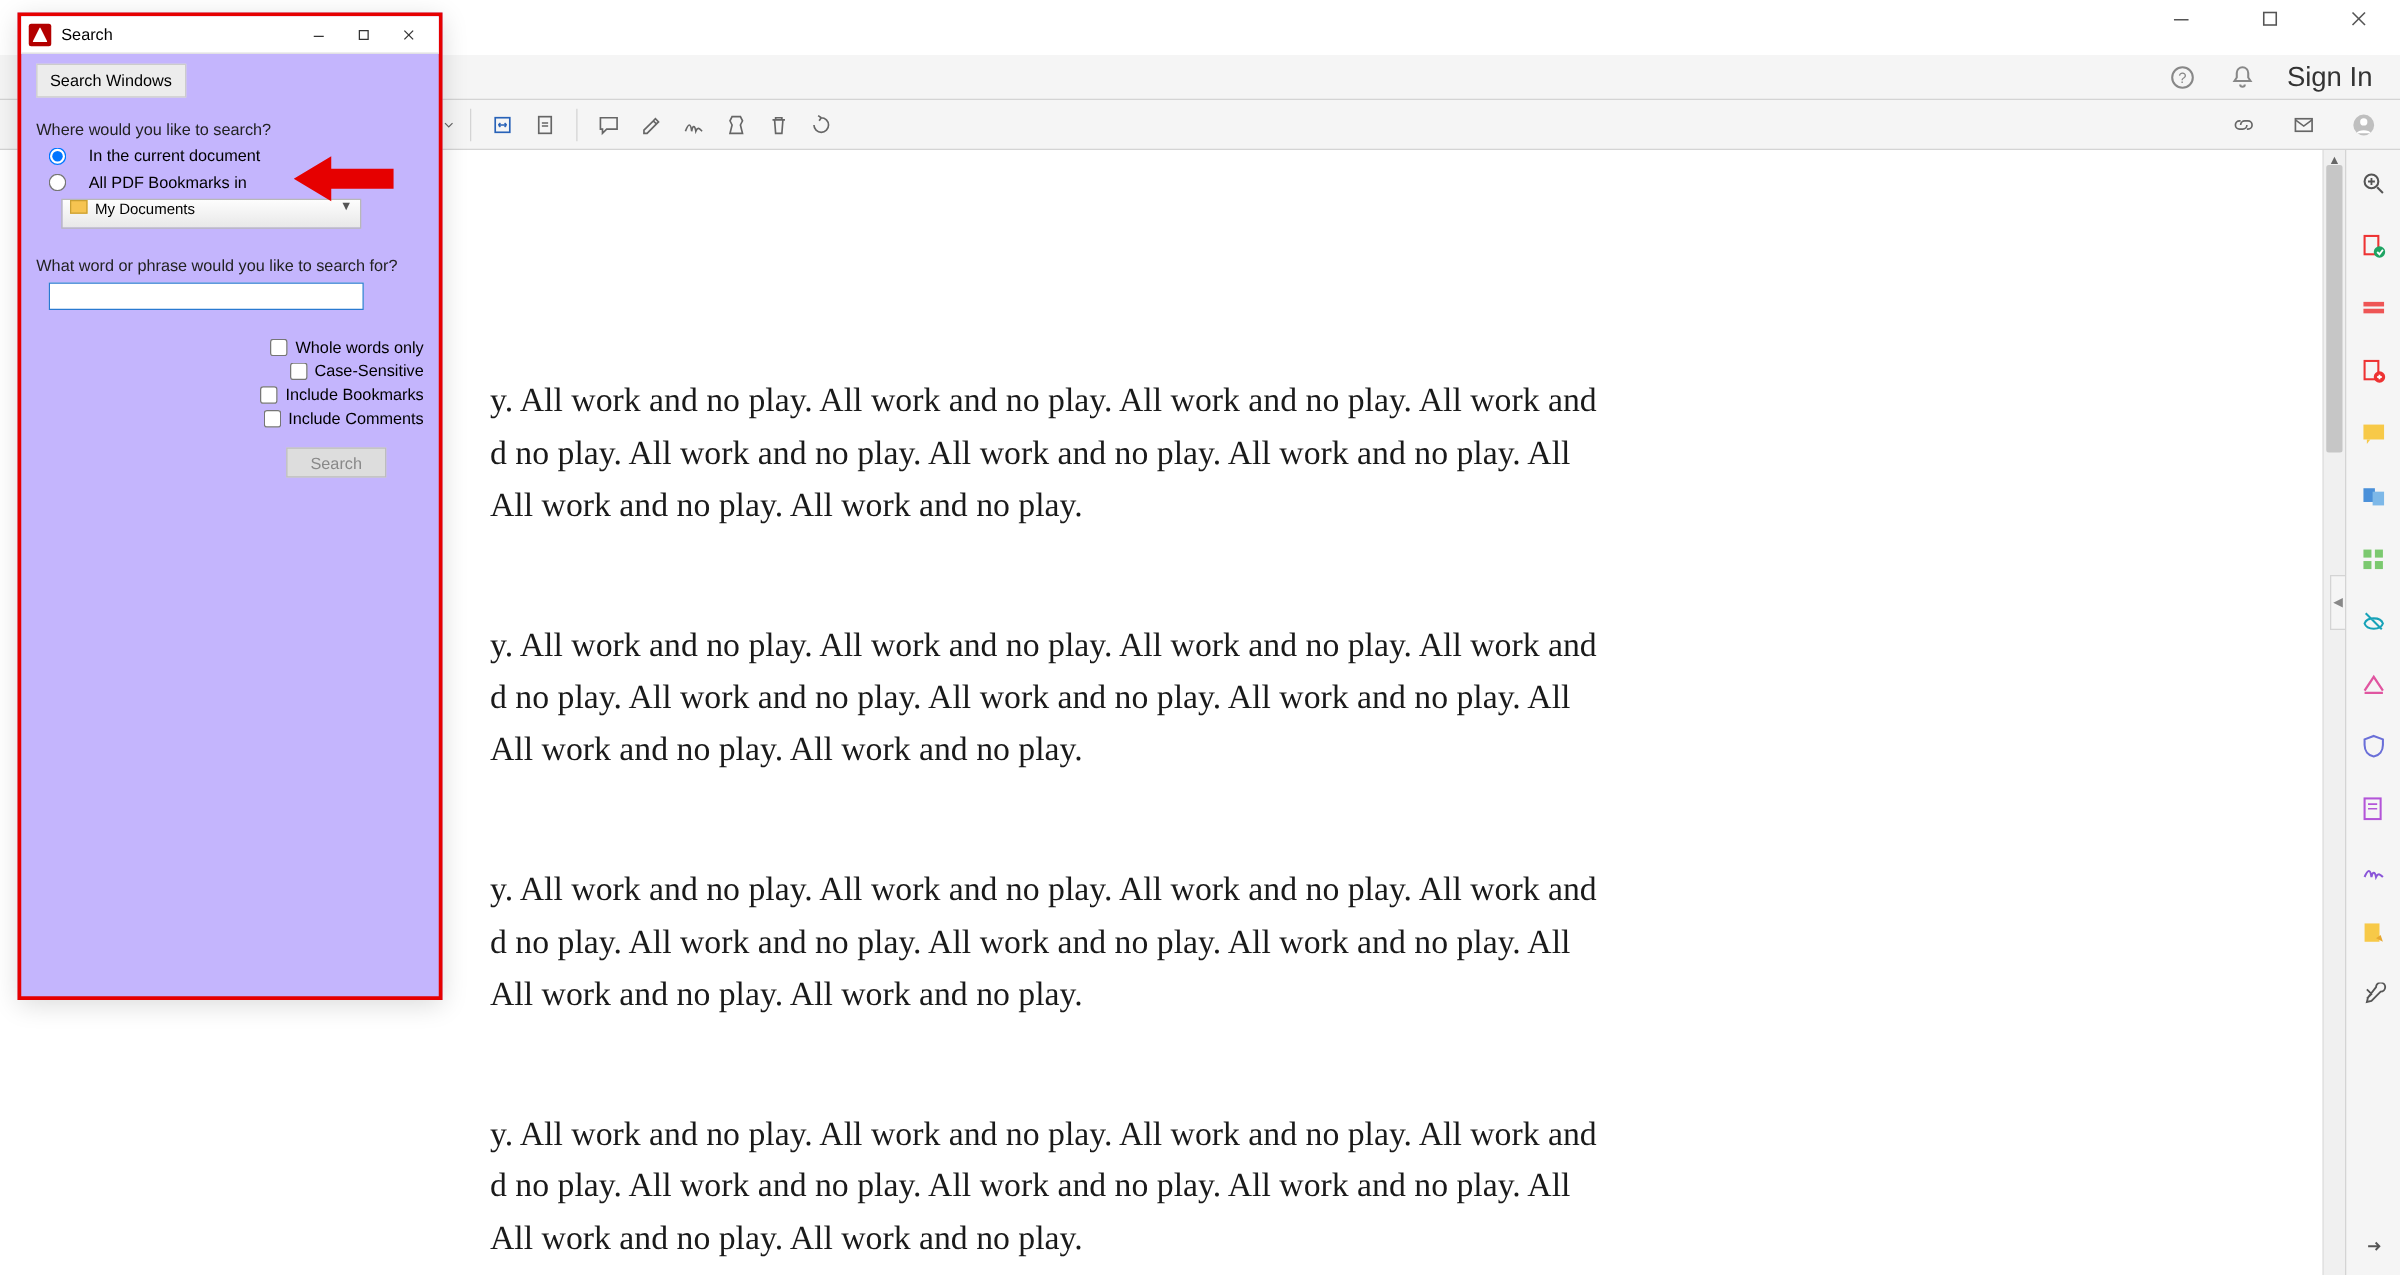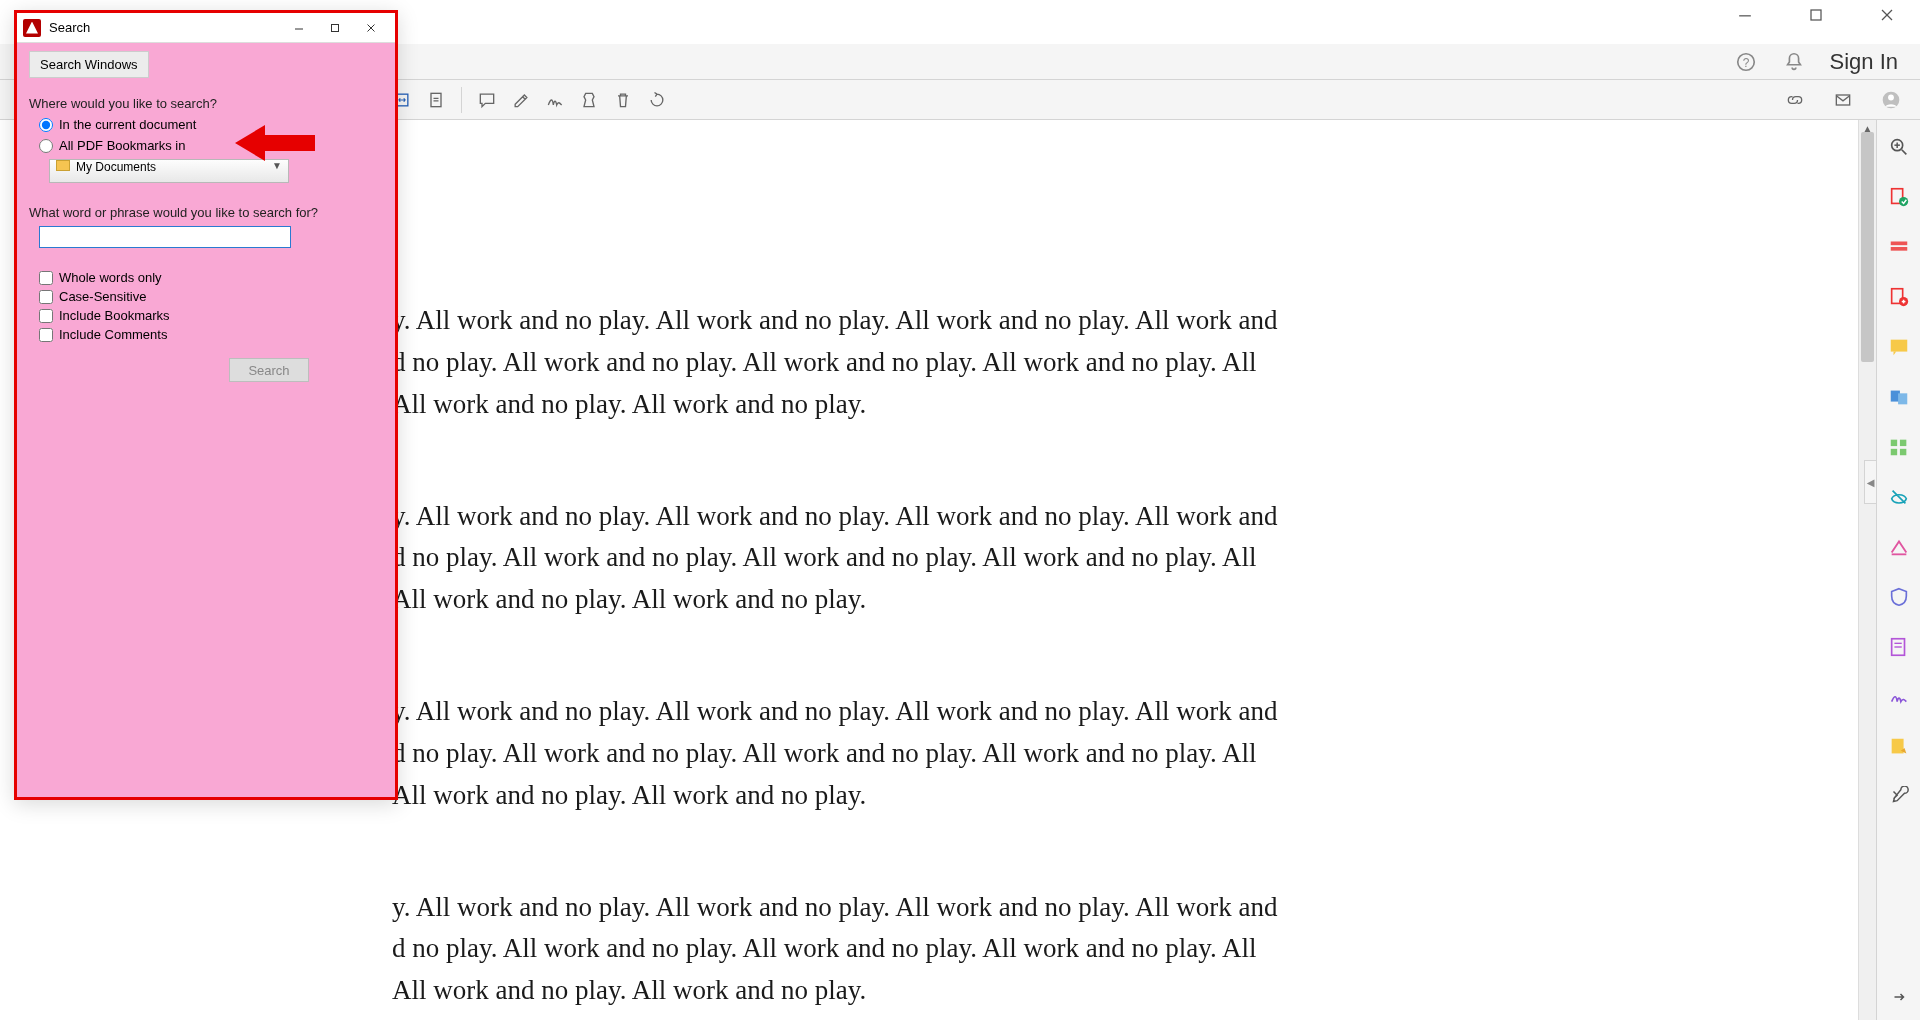--- a/index.html
+++ b/index.html
@@ -31,36 +31,36 @@
 .scrollbar-v .thumb { position: absolute; top: 12px; left: 2px; right: 2px; height: 230px; background: #c6c6c6; border-radius: 2px; }
 .scrollbar-v .arrow { position: absolute; left: 0; right: 0; height: 16px; display: flex; align-items: center; justify-content: center; color: #666; font-size: 10px; }
 .scrollbar-v .arrow.up { top: 0; }
 
 
 .right-panel { position: absolute; top: 120px; right: 0; width: 44px; bottom: 0; border-left: 1px solid #d4d4d4; background: #f5f5f5; display: flex; flex-direction: column; align-items: center; padding-top: 14px; gap: 24px; }
 .right-panel .rpbtn { width: 26px; height: 26px; cursor: pointer; display: flex; align-items: center; justify-content: center; }
 .rp-collapse { position: absolute; top: 460px; right: 44px; width: 12px; height: 44px; background: #f5f5f5; border: 1px solid #d4d4d4; border-right: none; display: flex; align-items: center; justify-content: center; color: #888; font-size: 10px; cursor: pointer; }
 
 
-.search-dlg { position: absolute; top: 10px; left: 14px; width: 384px; height: 790px; border: 3px solid #e60000; background: #f9a8d4; box-shadow: 0 4px 20px rgba(0,0,0,0.15); z-index: 100; }
+.search-dlg { position: absolute; top: 10px; left: 14px; width: 340px; height: 790px; border: 3px solid #e60000; background: #c4b5fd; box-shadow: 0 4px 20px rgba(0,0,0,0.15); z-index: 100; }
 .dlg-titlebar { height: 30px; border-bottom: 1px solid #ddd; display: flex; align-items: center; padding: 0 6px; background: #fff; }
 .dlg-titlebar .dlg-icon { width: 18px; height: 18px; background: #b30000; border-radius: 2px; margin-right: 8px; position: relative; }
 .dlg-titlebar .dlg-icon::after { content: ""; position: absolute; top: 3px; left: 3px; right: 3px; bottom: 3px; background: #fff; clip-path: polygon(50% 0, 100% 100%, 0 100%); }
 .dlg-titlebar .dlg-title { font-size: 13px; flex: 1; }
 .dlg-titlebar .dlg-wbtn { width: 36px; height: 26px; display: flex; align-items: center; justify-content: center; color: #333; cursor: pointer; }
 .dlg-body { padding: 8px 12px; }
 .arrange-btn { background: #ececec; border: 1px solid #ccc; padding: 5px 10px; font-size: 13px; cursor: pointer; }
 .q-label { font-size: 13px; margin-top: 18px; color: #222; }
-.radio-row { display: flex; align-items: center; gap: 6px; margin-top: 6px; margin-left: 10px; font-size: 13px; }
+.radio-row { display: flex; align-items: center; gap: 18px; margin-top: 6px; margin-left: 10px; font-size: 13px; }
 .radio-row input[type=radio] { width: 14px; height: 14px; }
 .loc-select { margin: 6px 0 0 20px; width: 240px; height: 24px; border: 1px solid #b8b8b8; background: linear-gradient(#fdfdfd,#e8e8e8); font-size: 12px; padding: 0 6px; display: flex; align-items: flex-start; position: relative; }
 .loc-select .folder-ico { width: 14px; height: 11px; background: #f6c451; border: 1px solid #caa032; margin-right: 6px; }
 .loc-select .caret { position: absolute; right: 6px; font-size: 10px; color: #555; }
 .search-input { margin: 6px 0 0 10px; width: 252px; height: 22px; border: 1px solid #2a7ad1; outline: none; font-size: 13px; padding: 0 4px; }
-.chk-row { display: flex; align-items: center; gap: 6px; margin-left: 10px; margin-top: 4px; font-size: 13px; }
+.chk-row { display: flex; align-items: center; gap: 6px; margin-left: 10px; margin-top: 4px; font-size: 13px; justify-content: flex-end; }
 .chk-row input { width: 14px; height: 14px; }
 .search-btn { margin: 16px 0 0 200px; width: 80px; height: 24px; background: #ddd; border: 1px solid #bdbdbd; color: #888; font-size: 13px; cursor: default; }
 .dlg-footer { position: absolute; bottom: 8px; left: 12px; right: 12px; border-top: 1px solid #ddd; padding-top: 12px; }
 .dlg-link { color: #0066cc; font-size: 13px; cursor: pointer; display: block; margin-bottom: 14px; }
 .dlg-link.bold { font-weight: bold; text-decoration: underline; }
 .dlg-link:first-child { text-decoration: underline; }
 
 
 .red-arrow { position: absolute; top: 110px; left: 218px; width: 80px; height: 40px; z-index: 101; }
 

